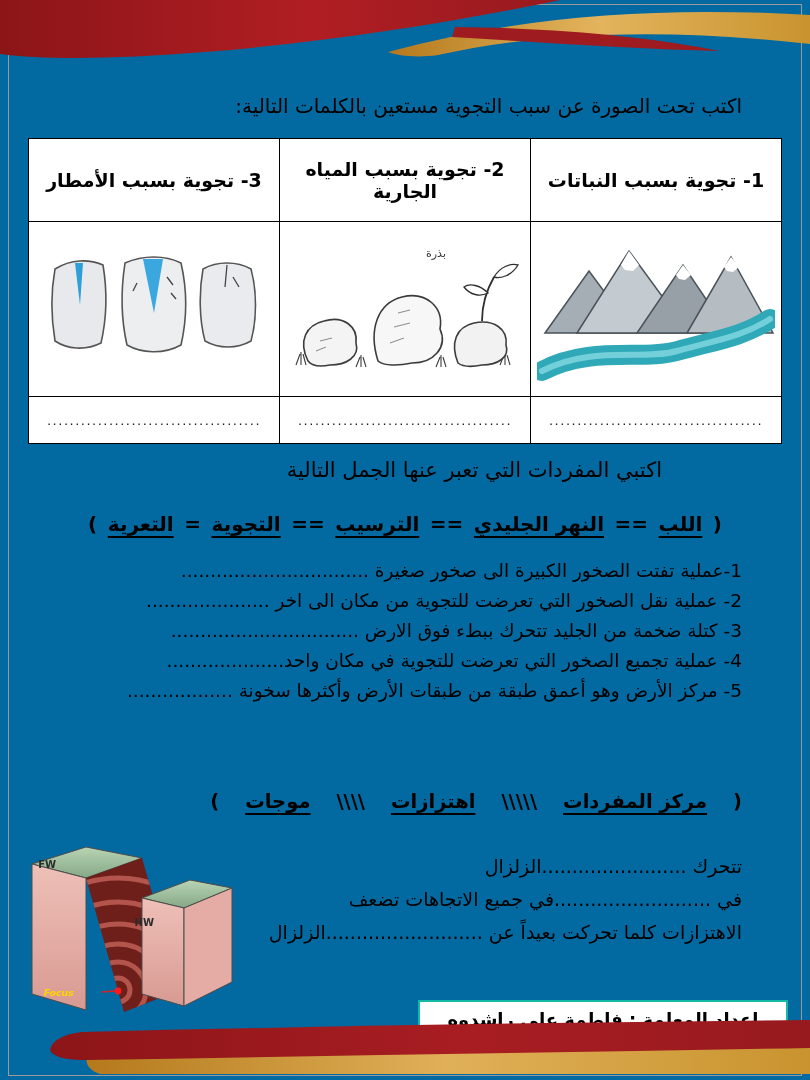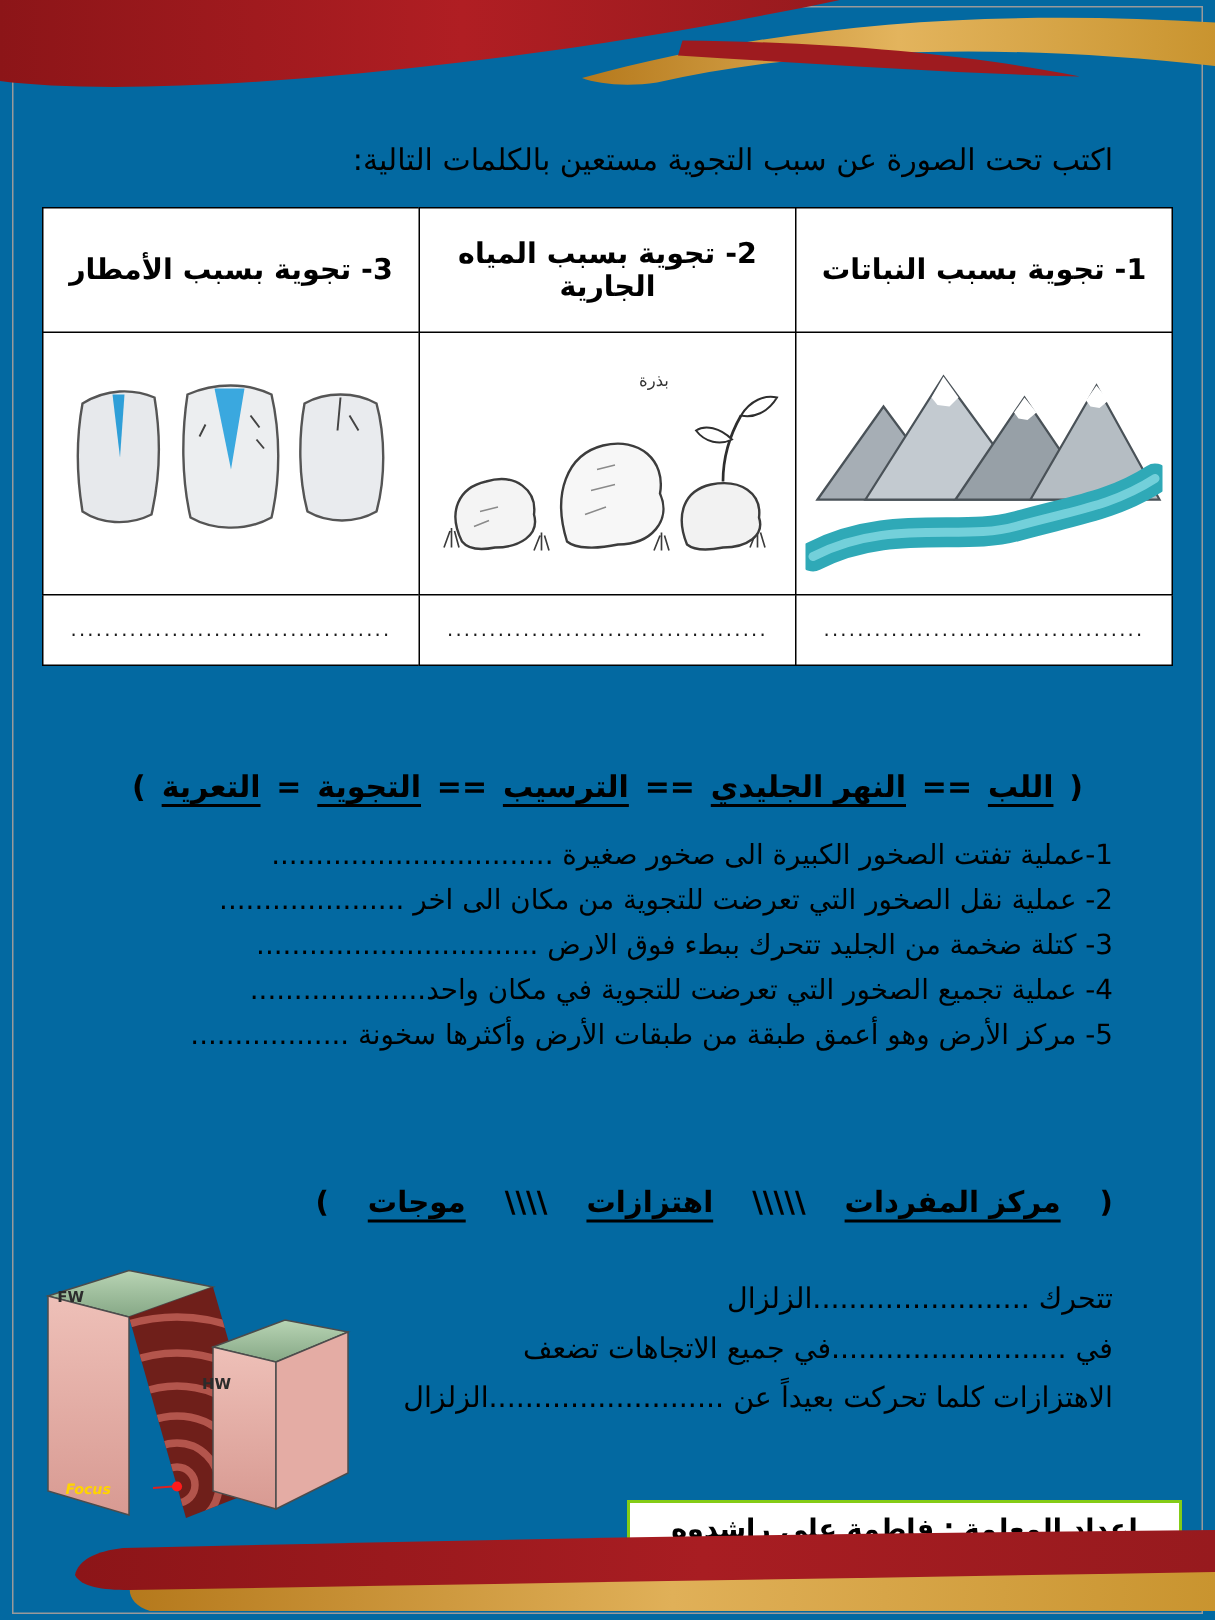--- a/index.html
+++ b/index.html
@@ -27,21 +27,21 @@
   .bank-sep{font-weight:bold;}
 
   .sentences{position:absolute;top:556px;right:68px;left:30px;font-size:18.5px;line-height:30px;text-align:right;}
   .sentence{white-space:nowrap;}
 
   .eq-instruction{position:absolute;top:740px;right:68px;font-size:19.5px;font-weight:bold;white-space:nowrap;}
   .fault-figure{position:absolute;top:814px;left:28px;}
   .eq-lines{position:absolute;top:850px;right:68px;font-size:19px;line-height:33px;text-align:right;}
   .eq-line{white-space:nowrap;}
 
-  .footer-box{position:absolute;top:1000px;right:22px;width:346px;border:2px solid #84cc16;padding:7px 10px;
+  .footer-box{position:absolute;top:1000px;right:22px;width:346px;border:2px solid #14b8a6;padding:7px 10px;
               text-align:center;font-weight:bold;font-size:18px;background:#fff;white-space:nowrap;}
 </style>
 </head>
 <body>
 
 <div class="page">
 
   <div class="page-frame"></div>
 
   <svg class="banner top" width="810" height="80" viewBox="0 0 810 80">
@@ -120,20 +120,21 @@
       </td>
     </tr>
     <tr>
       <td class="w-ans">......................................</td>
       <td class="w-ans">......................................</td>
       <td class="w-ans">......................................</td>
     </tr>
   </tbody>
     </table>
 
+  <div class="vocab-instruction">اكتبي المفردات التي تعبر عنها الجمل التالية</div>
 
   <div class="bank bank-vocab">
     <span class="bank-paren">(</span>
     <span class="bank-word">اللب</span>
     <span class="bank-sep">==</span>
     <span class="bank-word">النهر الجليدي</span>
     <span class="bank-sep">==</span>
     <span class="bank-word">الترسيب</span>
     <span class="bank-sep">==</span>
     <span class="bank-word">التجوية</span>

